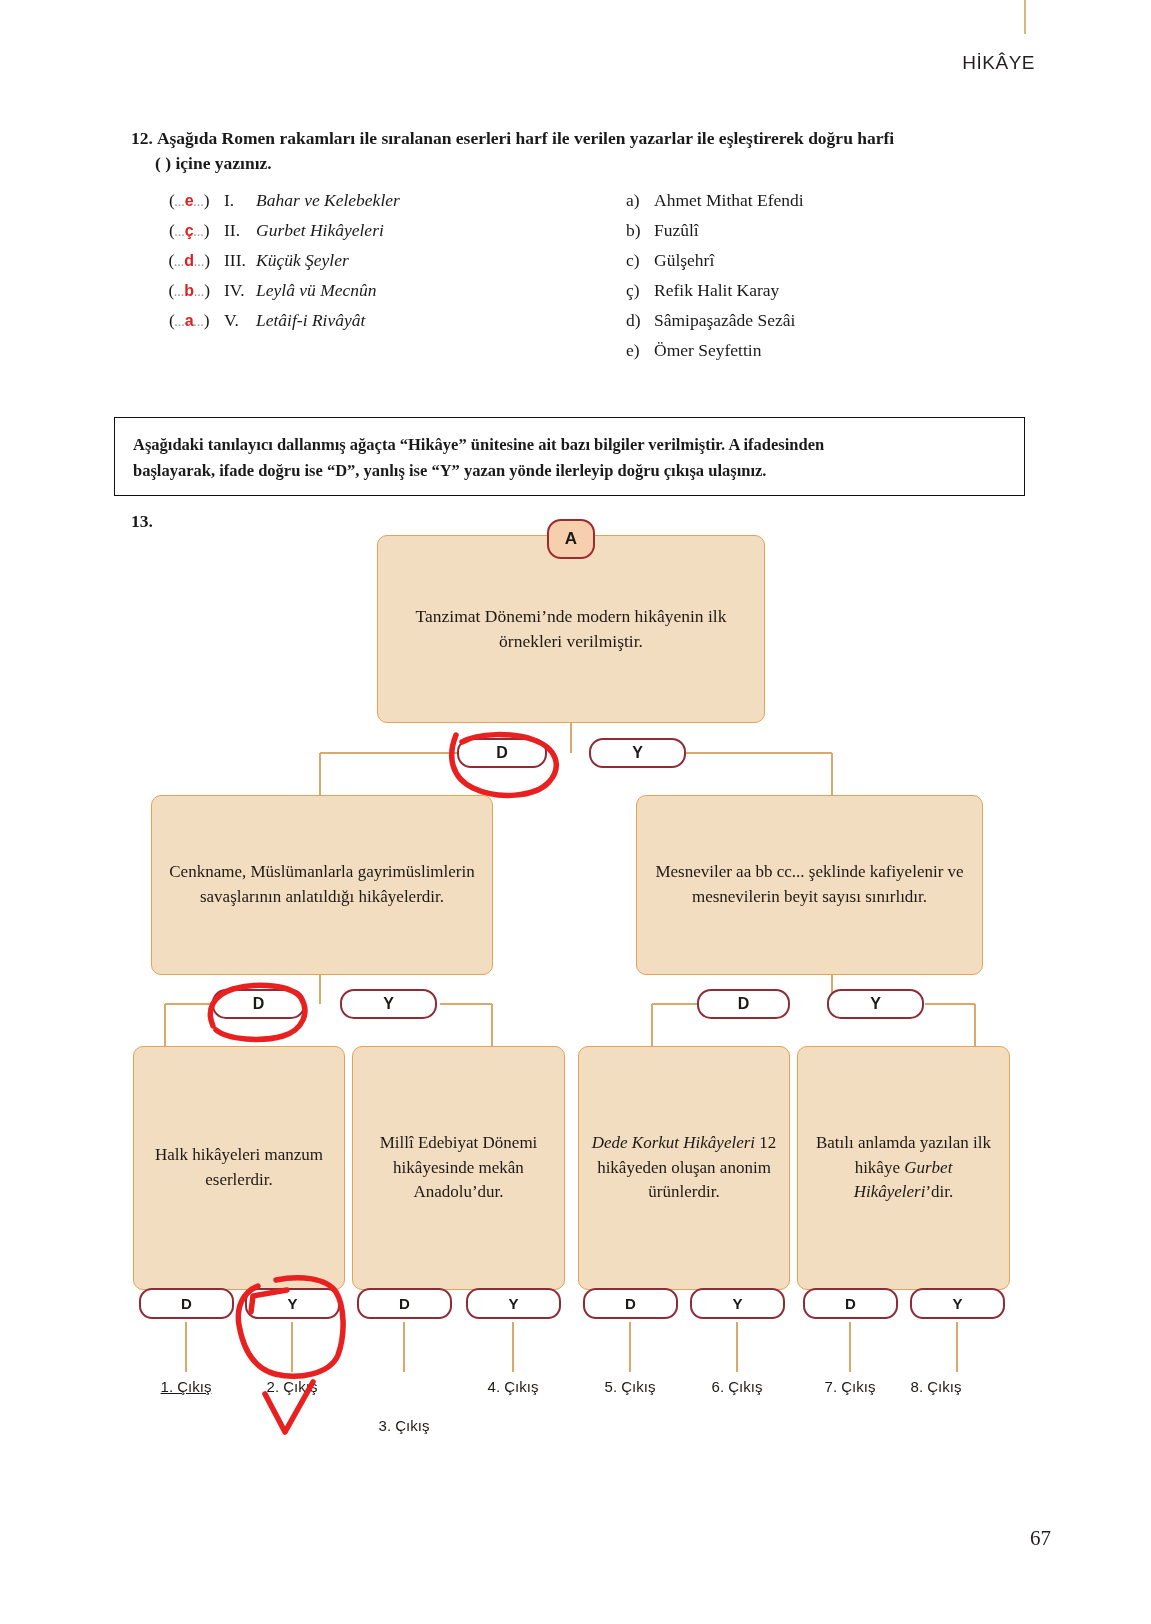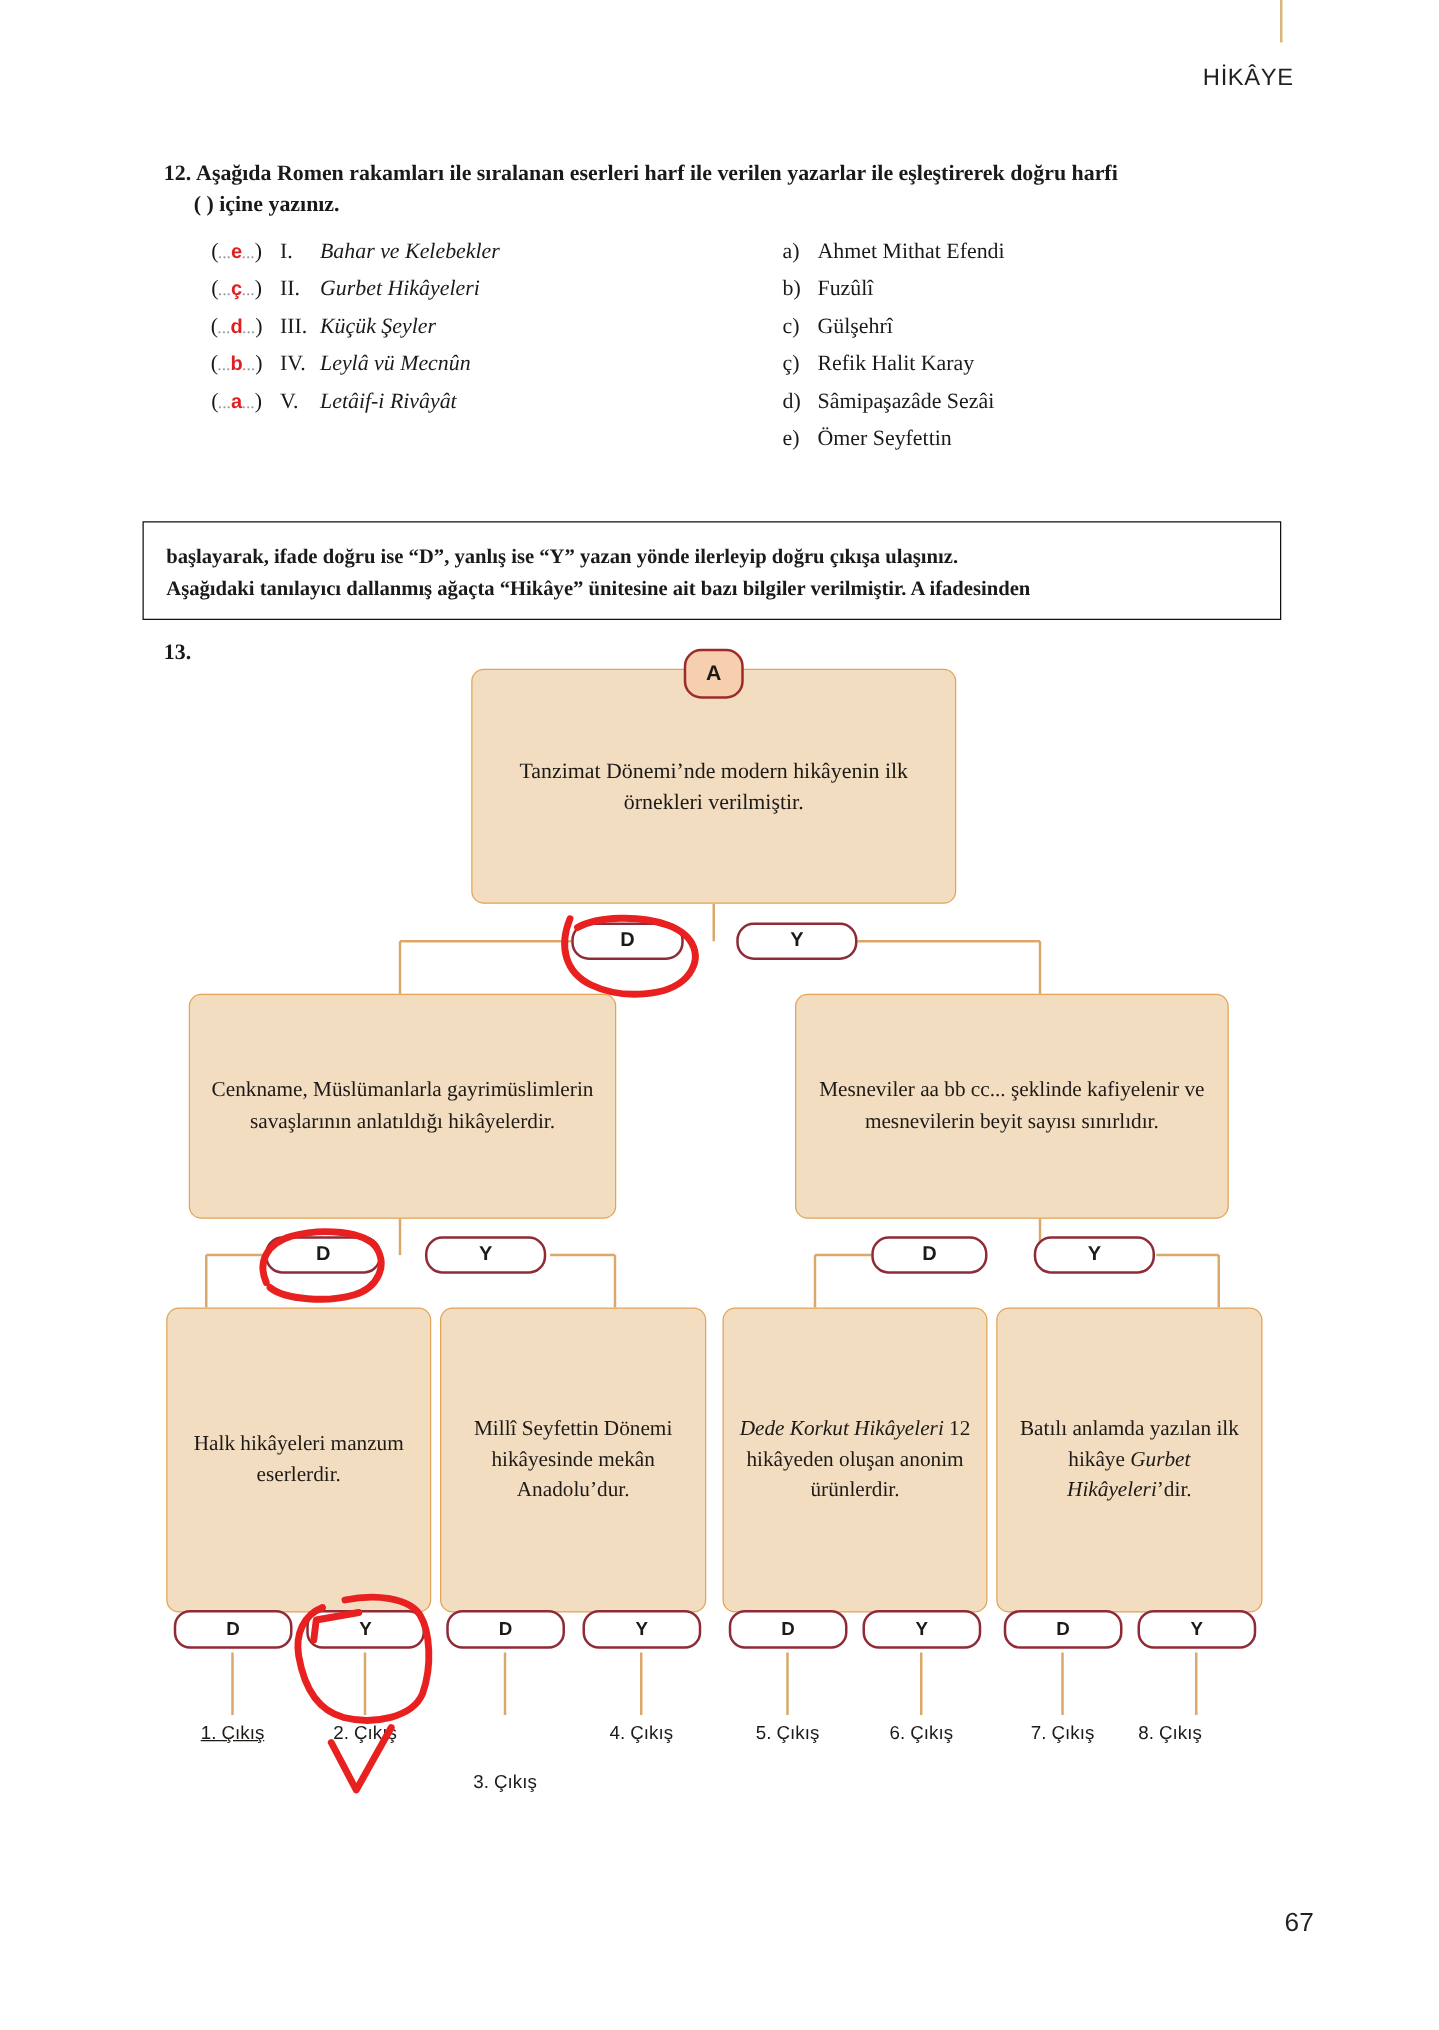--- a/index.html
+++ b/index.html
@@ -119,21 +119,21 @@
     text-align:center;
     white-space:nowrap;
   }
 
   
   #annotations { position:absolute; left:0; top:0; width:1151px; height:1624px; pointer-events:none; z-index:9; }
 
   
   #page-number {
     position:absolute; right:100px; bottom:73px;
-    font-family:Liberation Sans, sans-serif;
+    font-family:Liberation Serif, serif;
     font-size:21px; color:#231f20;
   }
 </style>
 </head>
 <body>
 
 <div id="header-rule"></div>
 <div id="header-title">HİKÂYE</div>
 
 <div id="q12">
@@ -200,22 +200,22 @@
       </div>
       <div class="opt-row">
         <span class="opt-letter">e)</span>
         <span>Ömer Seyfettin</span>
       </div>
     </div>
   </div>
 </div>
 
 <div id="directive">
+  <p>Aşağıdaki tanılayıcı dallanmış ağaçta “Hikâye” ünitesine ait  bazı bilgiler verilmiştir. A ifadesinden</p>
   <p>başlayarak, ifade doğru ise “D”, yanlış ise “Y” yazan yönde ilerleyip doğru çıkışa ulaşınız.</p>
-  <p>Aşağıdaki tanılayıcı dallanmış ağaçta “Hikâye” ünitesine ait  bazı bilgiler verilmiştir. A ifadesinden</p>
 </div>
 
 <div id="q13-num">13.</div>
 
 <div id="tree">
 
   <svg id="tree-lines" viewBox="0 0 1151 1624">
     <g stroke="#d9a86a" stroke-width="2" fill="none">
 
       <line x1="571" y1="723" x2="571" y2="753"></line>
@@ -269,21 +269,21 @@
   <div class="node" style="left:636px; top:795px; width:347px; height:180px;">Mesneviler aa bb cc... şeklinde kafiyelenir ve mesnevilerin beyit sayısı sınırlıdır.</div>
 
   <div class="pill" style="left:212px; top:989px; width:93px; height:30px;">D</div>
   <div class="pill" style="left:340px; top:989px; width:97px; height:30px;">Y</div>
 
   <div class="pill" style="left:697px; top:989px; width:93px; height:30px;">D</div>
   <div class="pill" style="left:827px; top:989px; width:97px; height:30px;">Y</div>
 
   <div class="node" style="left:133px; top:1046px; width:212px; height:244px;">Halk hikâyeleri manzum eserlerdir.</div>
 
-  <div class="node" style="left:352px; top:1046px; width:213px; height:244px;">Millî Seyfettin Dönemi hikâyesinde mekân Anadolu’dur.</div>
+  <div class="node" style="left:352px; top:1046px; width:213px; height:244px;">Millî Edebiyat Dönemi hikâyesinde mekân Anadolu’dur.</div>
 
   <div class="node" style="left:578px; top:1046px; width:212px; height:244px;">
     <div>
       <span class="it">Dede Korkut Hikâyeleri</span>
       <span>12 hikâyeden oluşan anonim ürünlerdir.</span>
     </div>
   </div>
 
   <div class="node" style="left:797px; top:1046px; width:213px; height:244px;">
     <div>

